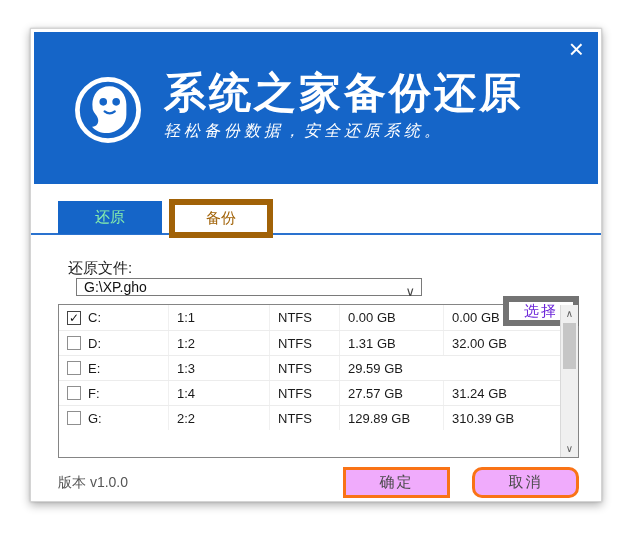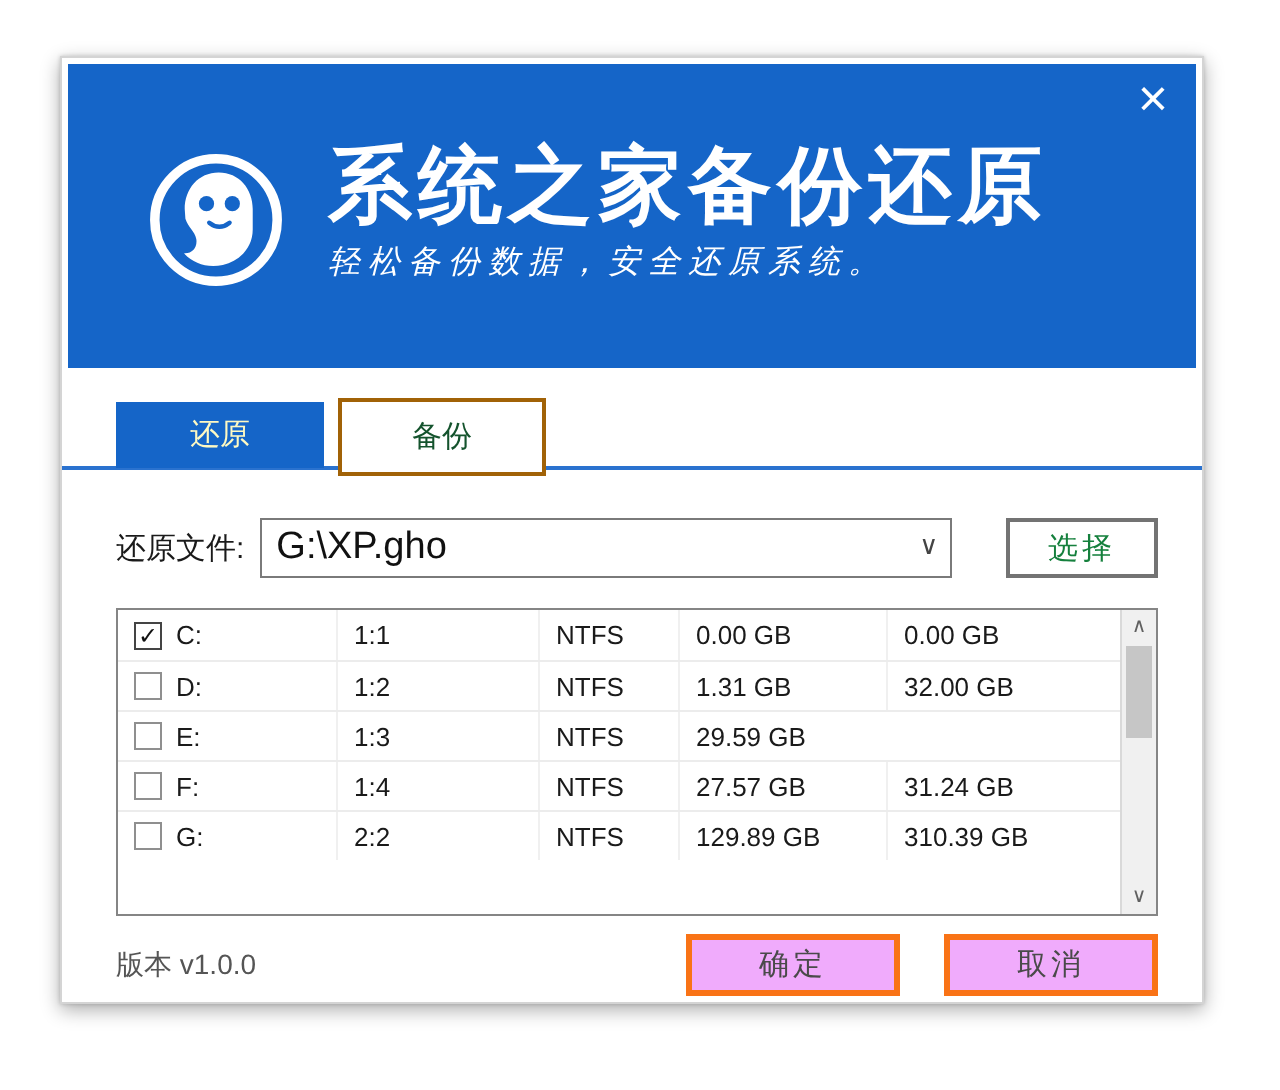--- a/index.html
+++ b/index.html
@@ -35,41 +35,41 @@
   .tabstrip { position:relative; margin-top:17px; height:38px; }
   .tabstrip .underline {
     position:absolute; left:-3px; right:-3px; top:32px; height:2px;
     background:#2a72cf;
   }
   .tab {
     position:absolute; top:0; width:104px; height:33px;
     display:flex; align-items:center; justify-content:center;
     font-size:15px; cursor:pointer;
   }
-  .tab-active { left:24px; background:#1565c8; color:#fef9c3; z-index:2; }
+  .tab-active { left:24px; background:#1565c8; color:#86efac; z-index:2; }
   .tab-inactive {
-    left:135px; top:-2px; height:39px; background:#fff; color:#14532d;
-    border:2px solid #a16207; z-index:3;
-  }
-
-  
-  .file-row { display:flex; align-items:center; margin:20px 19px 0 24px; height:30px; }
+    left:135px; top:-2px; height:39px; background:#fff; color:#a16207;
+    border:6px solid #a16207; z-index:3;
+  }
+
+  
+  .file-row { display:flex; margin:20px 19px 0 34px; height:30px;flex-direction:column; }
   .file-label { font-size:15px; color:#1a1a1a; white-space:nowrap; }
   .combo {
     position:relative; margin-left:8px; width:346px; height:30px;
     border:1px solid #7a7a7a; background:#fff; display:flex; align-items:center;
     padding:0 24px 0 7px; cursor:pointer;
   }
-  .combo-value { font-size:19px; color:#111; }
+  .combo-value { font-size:14px; color:#111; }
   .combo-arrow {
     position:absolute; right:6px; top:5px; font-size:13px; color:#444;
   }
   .select-btn {
     margin-left:auto; width:76px; height:30px; background:#fff;
-    border:2px solid #737373; color:#15803d; font-size:15px;
+    border:6px solid #737373; color:#6d28d9; font-size:15px;
     display:flex; align-items:center; justify-content:center; cursor:pointer;
     letter-spacing:2px;
   }
 
   
   .disk-table {
     margin:15px 19px 0 24px; height:154px; border:1px solid #858585;
     background:#fff; display:flex;
   }
   .tbl-main { flex:1; display:flex; flex-direction:column; overflow:hidden; }
@@ -99,21 +99,21 @@
 
   
   .footer { display:flex; align-items:center; margin:9px 19px 0 24px; height:31px; }
   .version { font-size:14px; color:#555; }
   .btn {
     width:107px; height:31px; background:#f0abfc; border:3px solid #f97316;
     color:#4a4a4a; font-size:15px; display:flex; align-items:center;
     justify-content:center; cursor:pointer; letter-spacing:2px;
   }
   .btn-ok { margin-left:auto; }
-  .btn-cancel { margin-left:22px; }
+  .btn-cancel { margin-left:22px;border-radius:10px; }
 </style>
 </head>
 <body>
 
 <div class="app-window">
 
   <div class="hdr">
     <div class="close-btn">×</div>
     <svg class="logo" viewBox="0 0 100 100">
       <circle cx="50" cy="50" r="45" fill="none" stroke="#ffffff" stroke-width="7"></circle>

